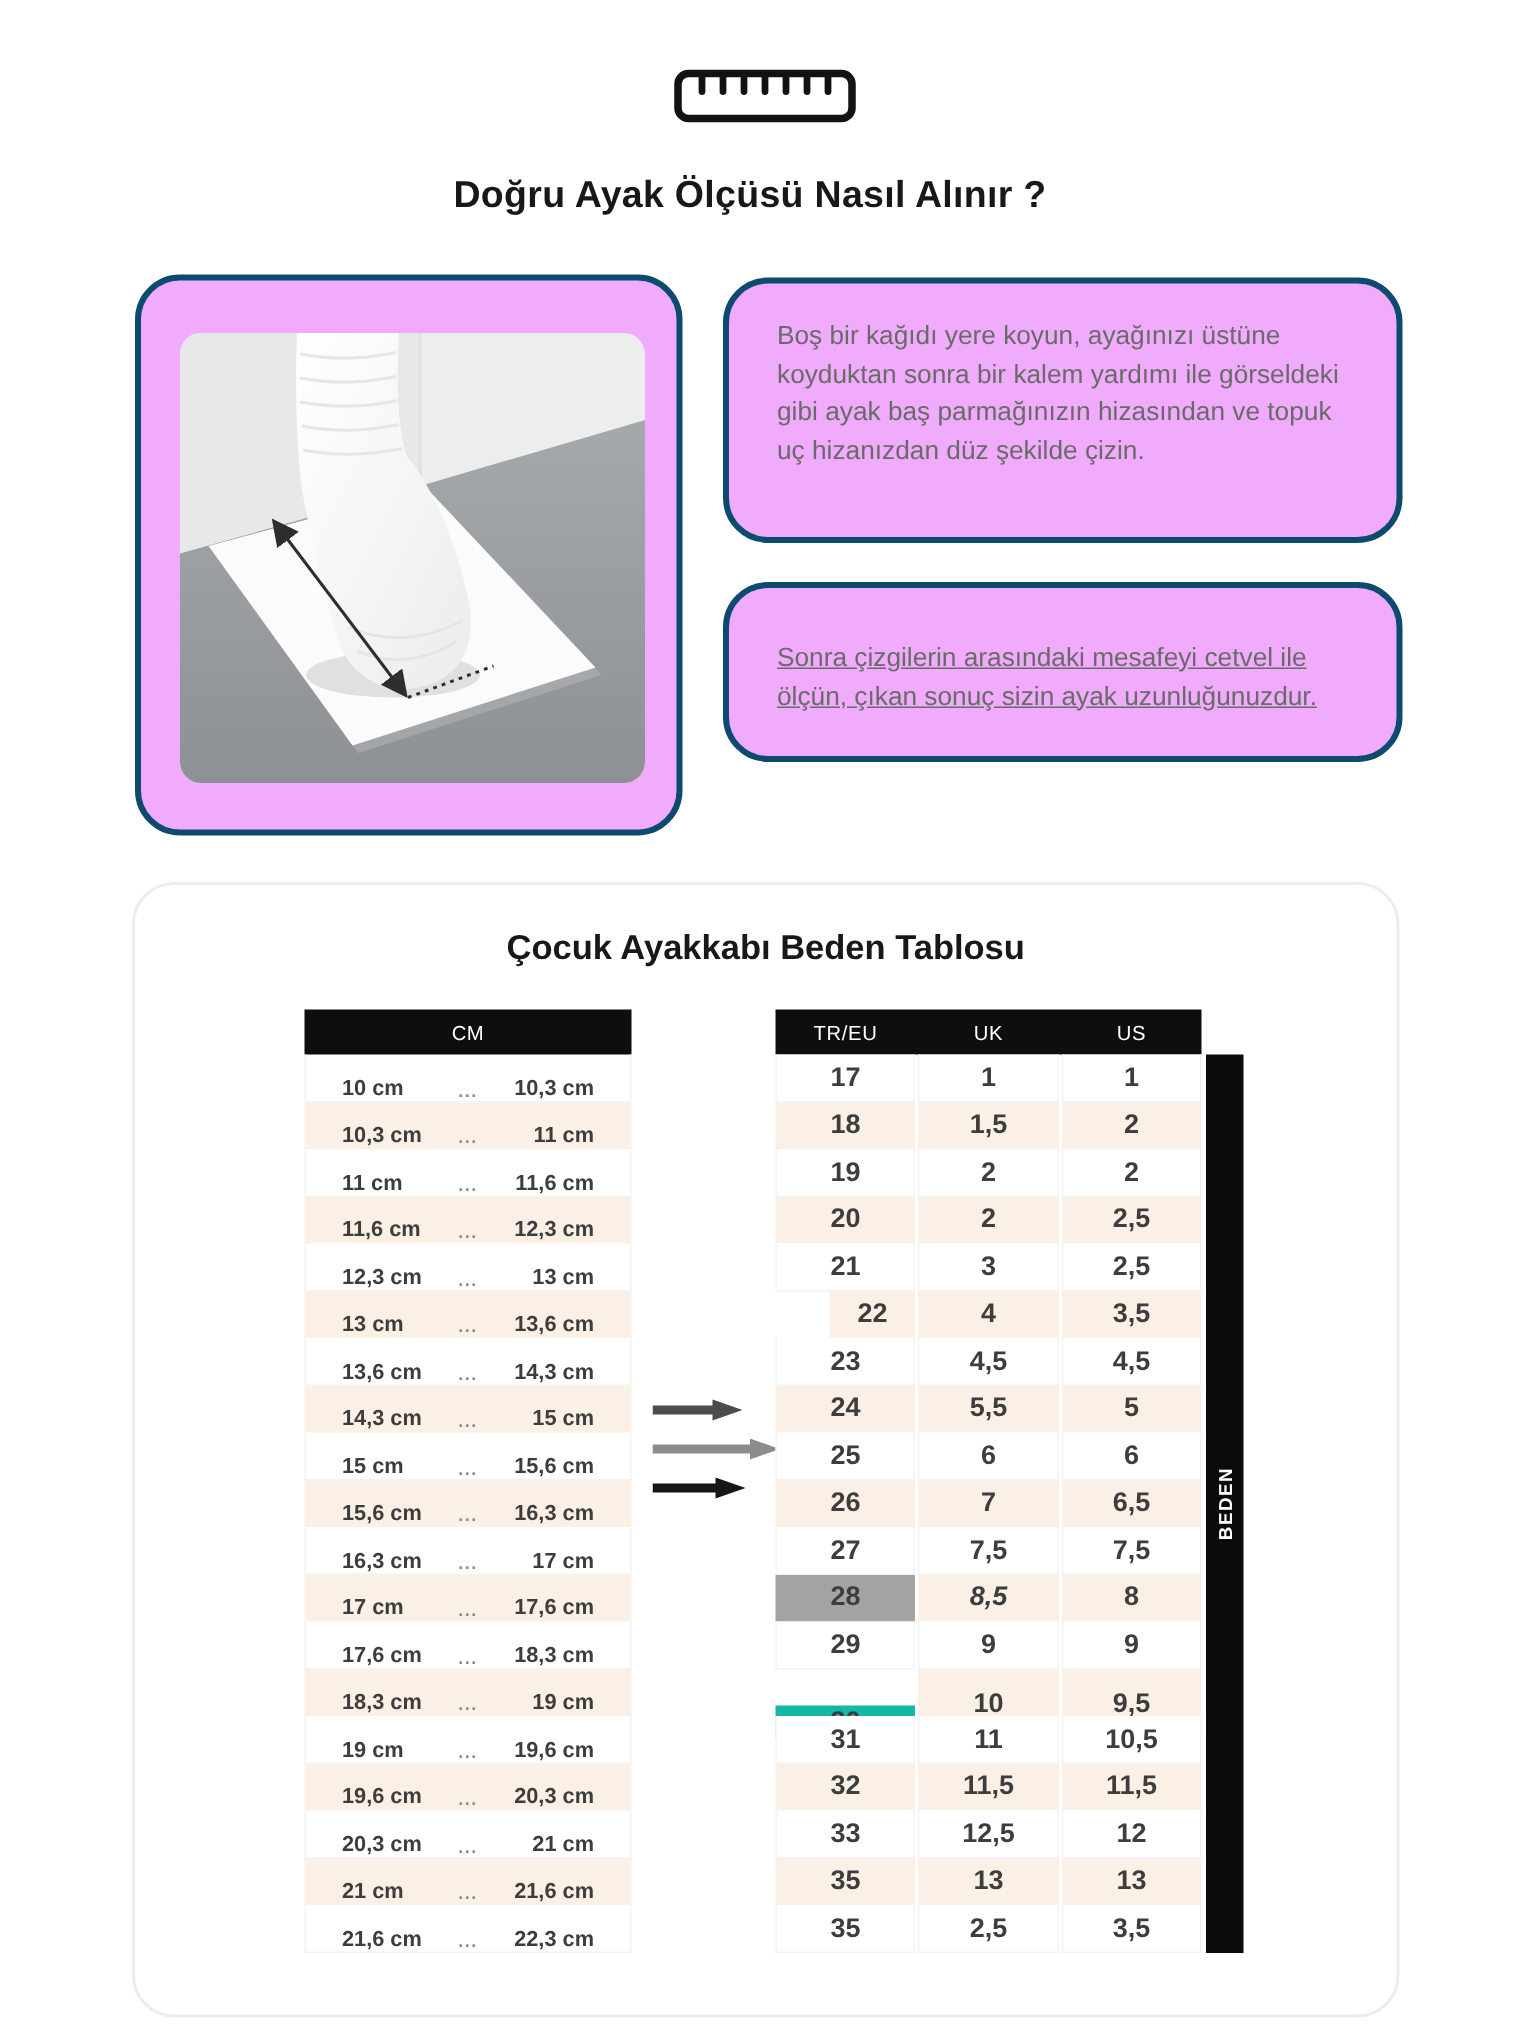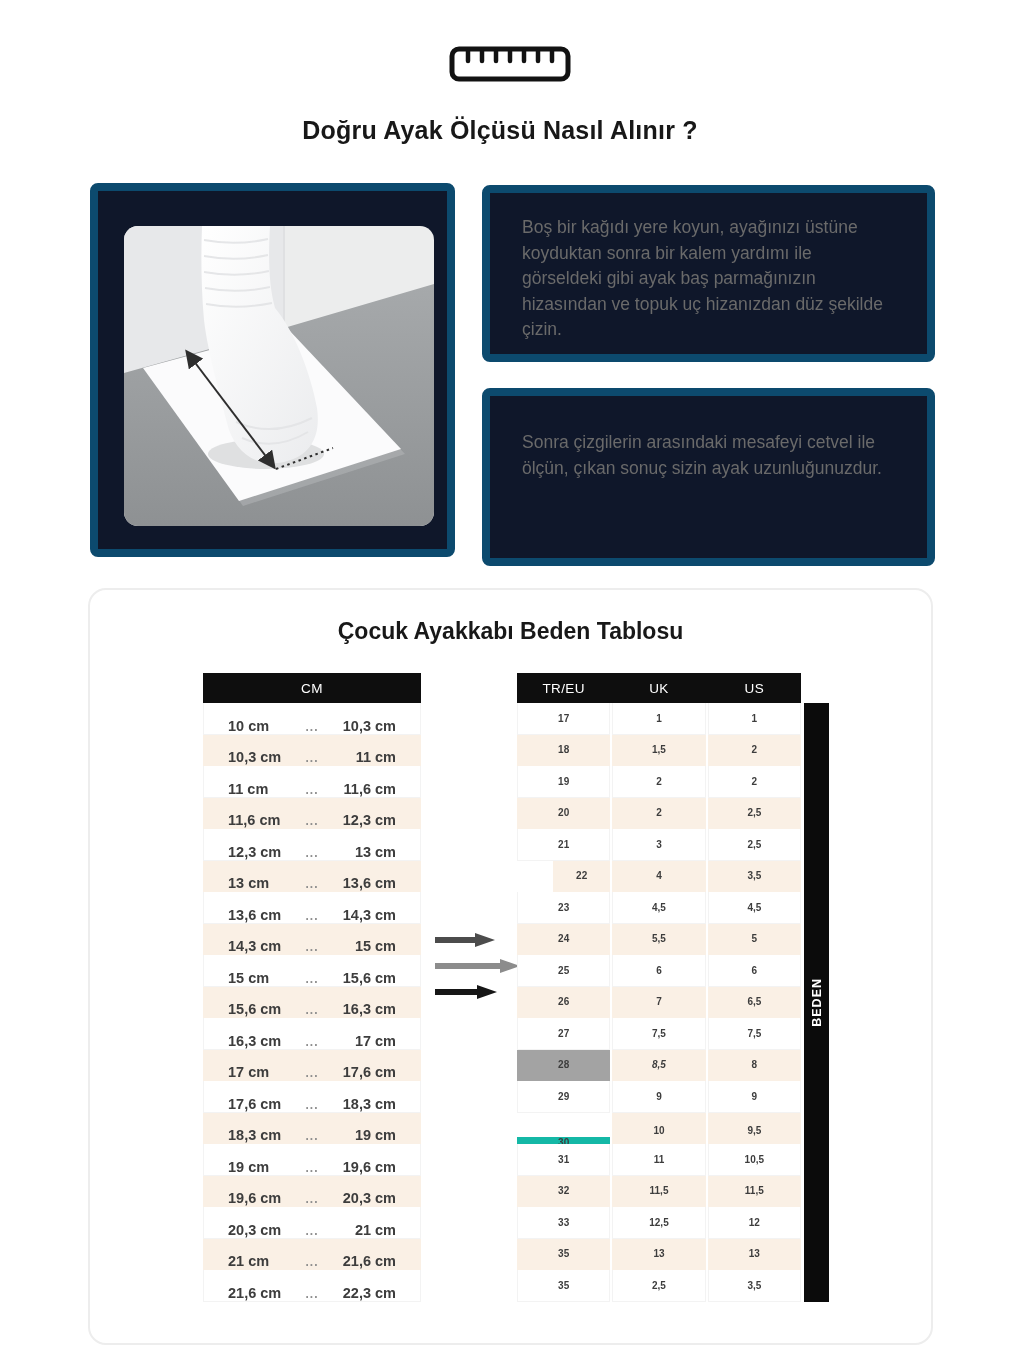--- a/index.html
+++ b/index.html
@@ -8,34 +8,34 @@
     font-family:"Liberation Sans",sans-serif;overflow:hidden;
   }
   
   .ruler-wrap{position:absolute;top:46px;left:50%;transform:translateX(-50%);}
   .page-title{
     position:absolute;top:116px;left:0;width:1000px;text-align:center;
     font-size:25px;font-weight:bold;color:#181818;letter-spacing:.2px;
   }
   
   .card{
-    background:#0f172a;border:8px solid #0c4a6e;border-radius:8px;box-sizing:border-box;
+    background:#f0abfc;border:4px solid #0c4a6e;border-radius:30px;box-sizing:border-box;
   }
   .photo-card{position:absolute;left:90px;top:183px;width:365px;height:374px;}
   .photo{position:absolute;left:26px;top:35px;width:310px;height:300px;border-radius:14px;overflow:hidden;}
   .step-card{
     position:absolute;left:482px;width:453px;color:#6a6a6a;
     font-size:17.5px;line-height:25.5px;
   }
   .step-1{top:185px;height:177px;padding:22px 32px;}
-  .step-2{top:388px;height:178px;padding:34px 32px;}
+  .step-2{top:388px;height:120px;padding:34px 32px;text-decoration:underline;}
   
   .table-card{
     position:absolute;left:88px;top:588px;width:845px;height:757px;
-    border:2px solid #ededed;border-radius:18px;box-sizing:border-box;background:#fff;
+    border:2px solid #ededed;border-radius:28px;box-sizing:border-box;background:#fff;
   }
   .table-title{
     position:absolute;top:28px;left:0;width:100%;text-align:center;
     font-size:23px;font-weight:bold;color:#181818;
   }
   .cm-block{position:absolute;left:113px;top:83px;width:218px;}
   .intl-block{position:absolute;left:427px;top:83px;width:284px;}
   .thead{
     height:30px;background:#0e0e0e;color:#fff;font-size:13.5px;font-weight:normal;
     display:flex;align-items:center;justify-content:center;letter-spacing:.4px;
@@ -49,21 +49,21 @@
     font-weight:bold;font-size:14.5px;color:#3d3d3d;
   }
   .crow.stripe{border-color:transparent;}
   .c-from{flex:1;text-align:left;}
   .c-sep{width:34px;text-align:center;color:#8d8d8d;font-size:12px;letter-spacing:1px;}
   .c-to{flex:1;text-align:right;}
   
   .irow{display:grid;grid-template-columns:1fr 1fr 1fr;gap:2px;height:31.5px;box-sizing:border-box;}
   .icell{
     display:flex;align-items:center;justify-content:center;box-sizing:border-box;
-    font-weight:bold;font-size:10px;color:#3d3d3d;
+    font-weight:bold;font-size:18px;color:#3d3d3d;
     background:#fff;border:1px solid #f3f3f3;border-top:none;
   }
   .irow.stripe .icell{border-color:transparent;}
   
   .beden-bar{
     position:absolute;left:714px;top:113px;width:25px;height:599px;background:#0b0b0b;
     display:flex;align-items:center;justify-content:center;
   }
   .beden-bar span{
     color:#fff;font-size:12.5px;font-weight:bold;letter-spacing:1px;

